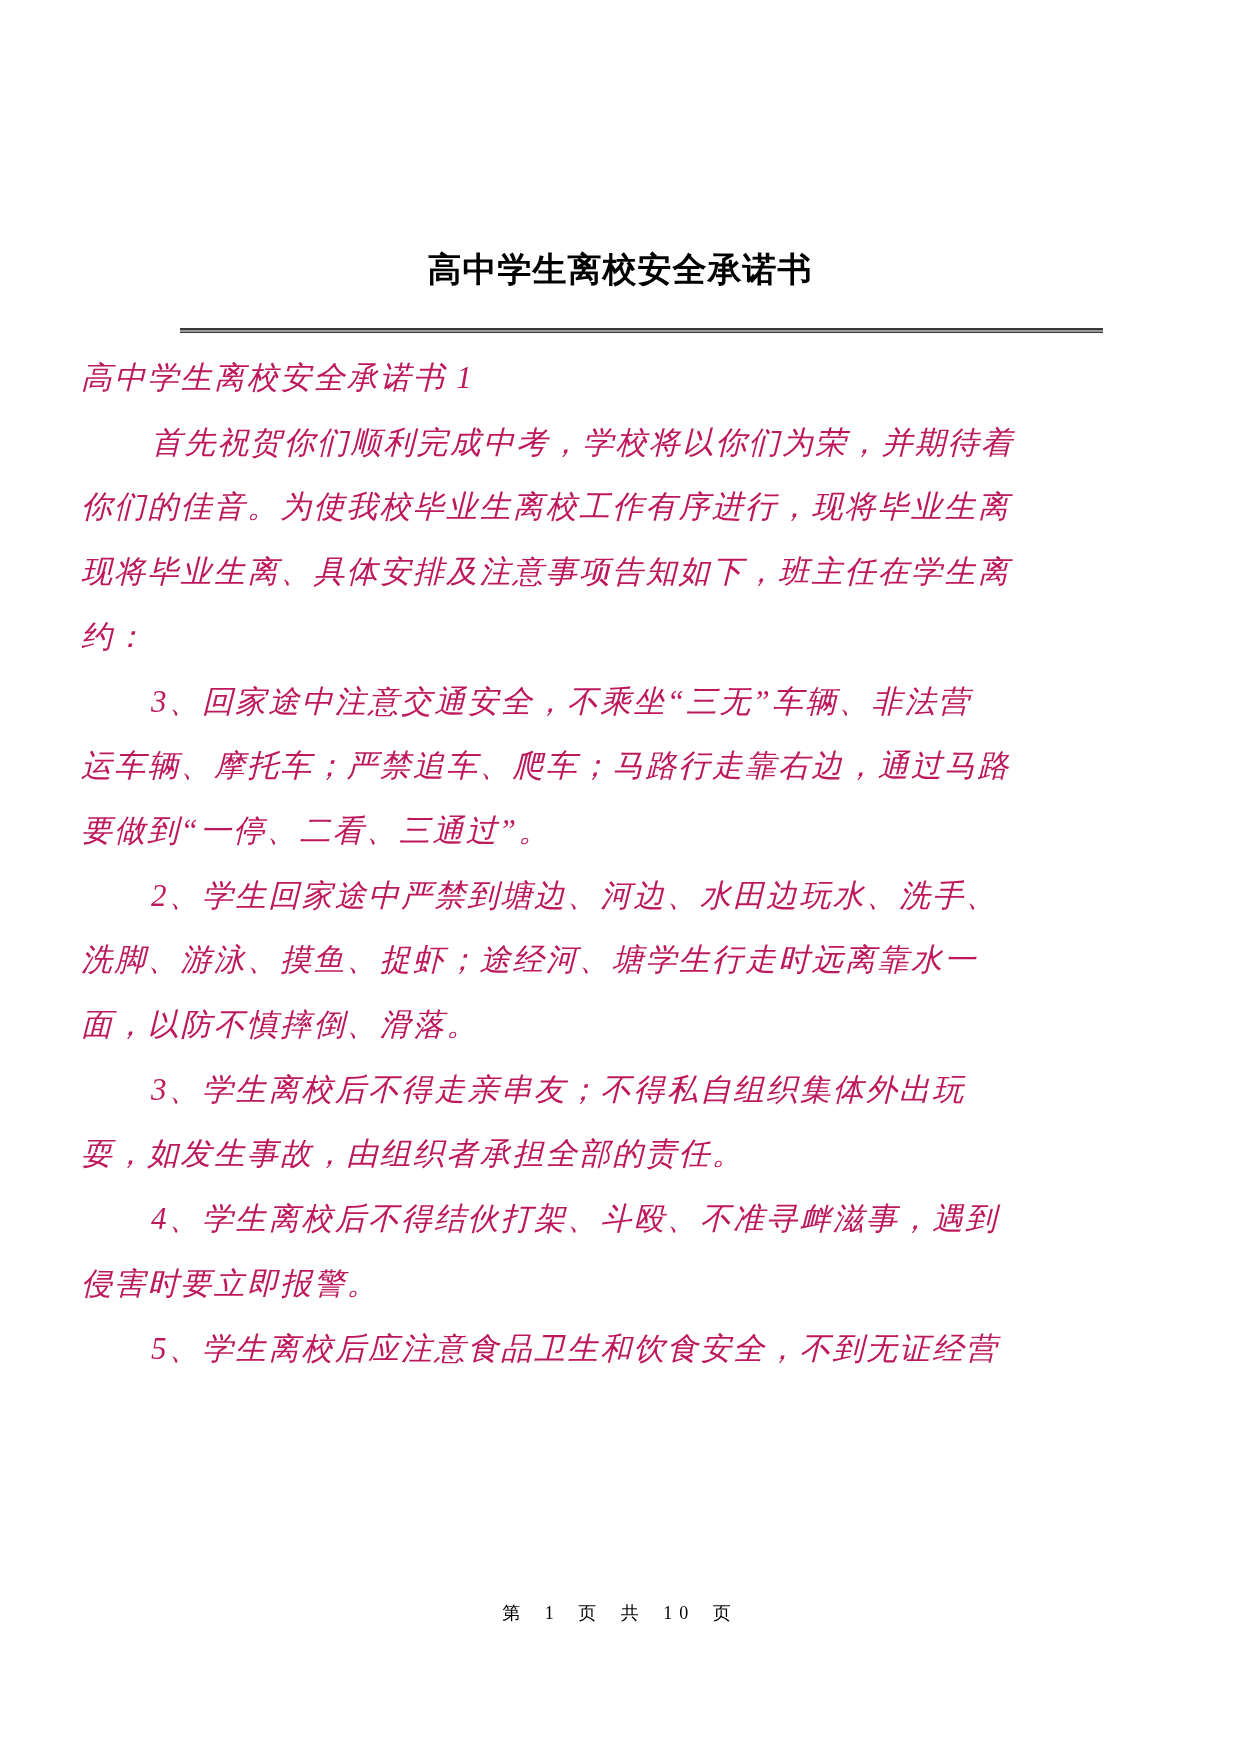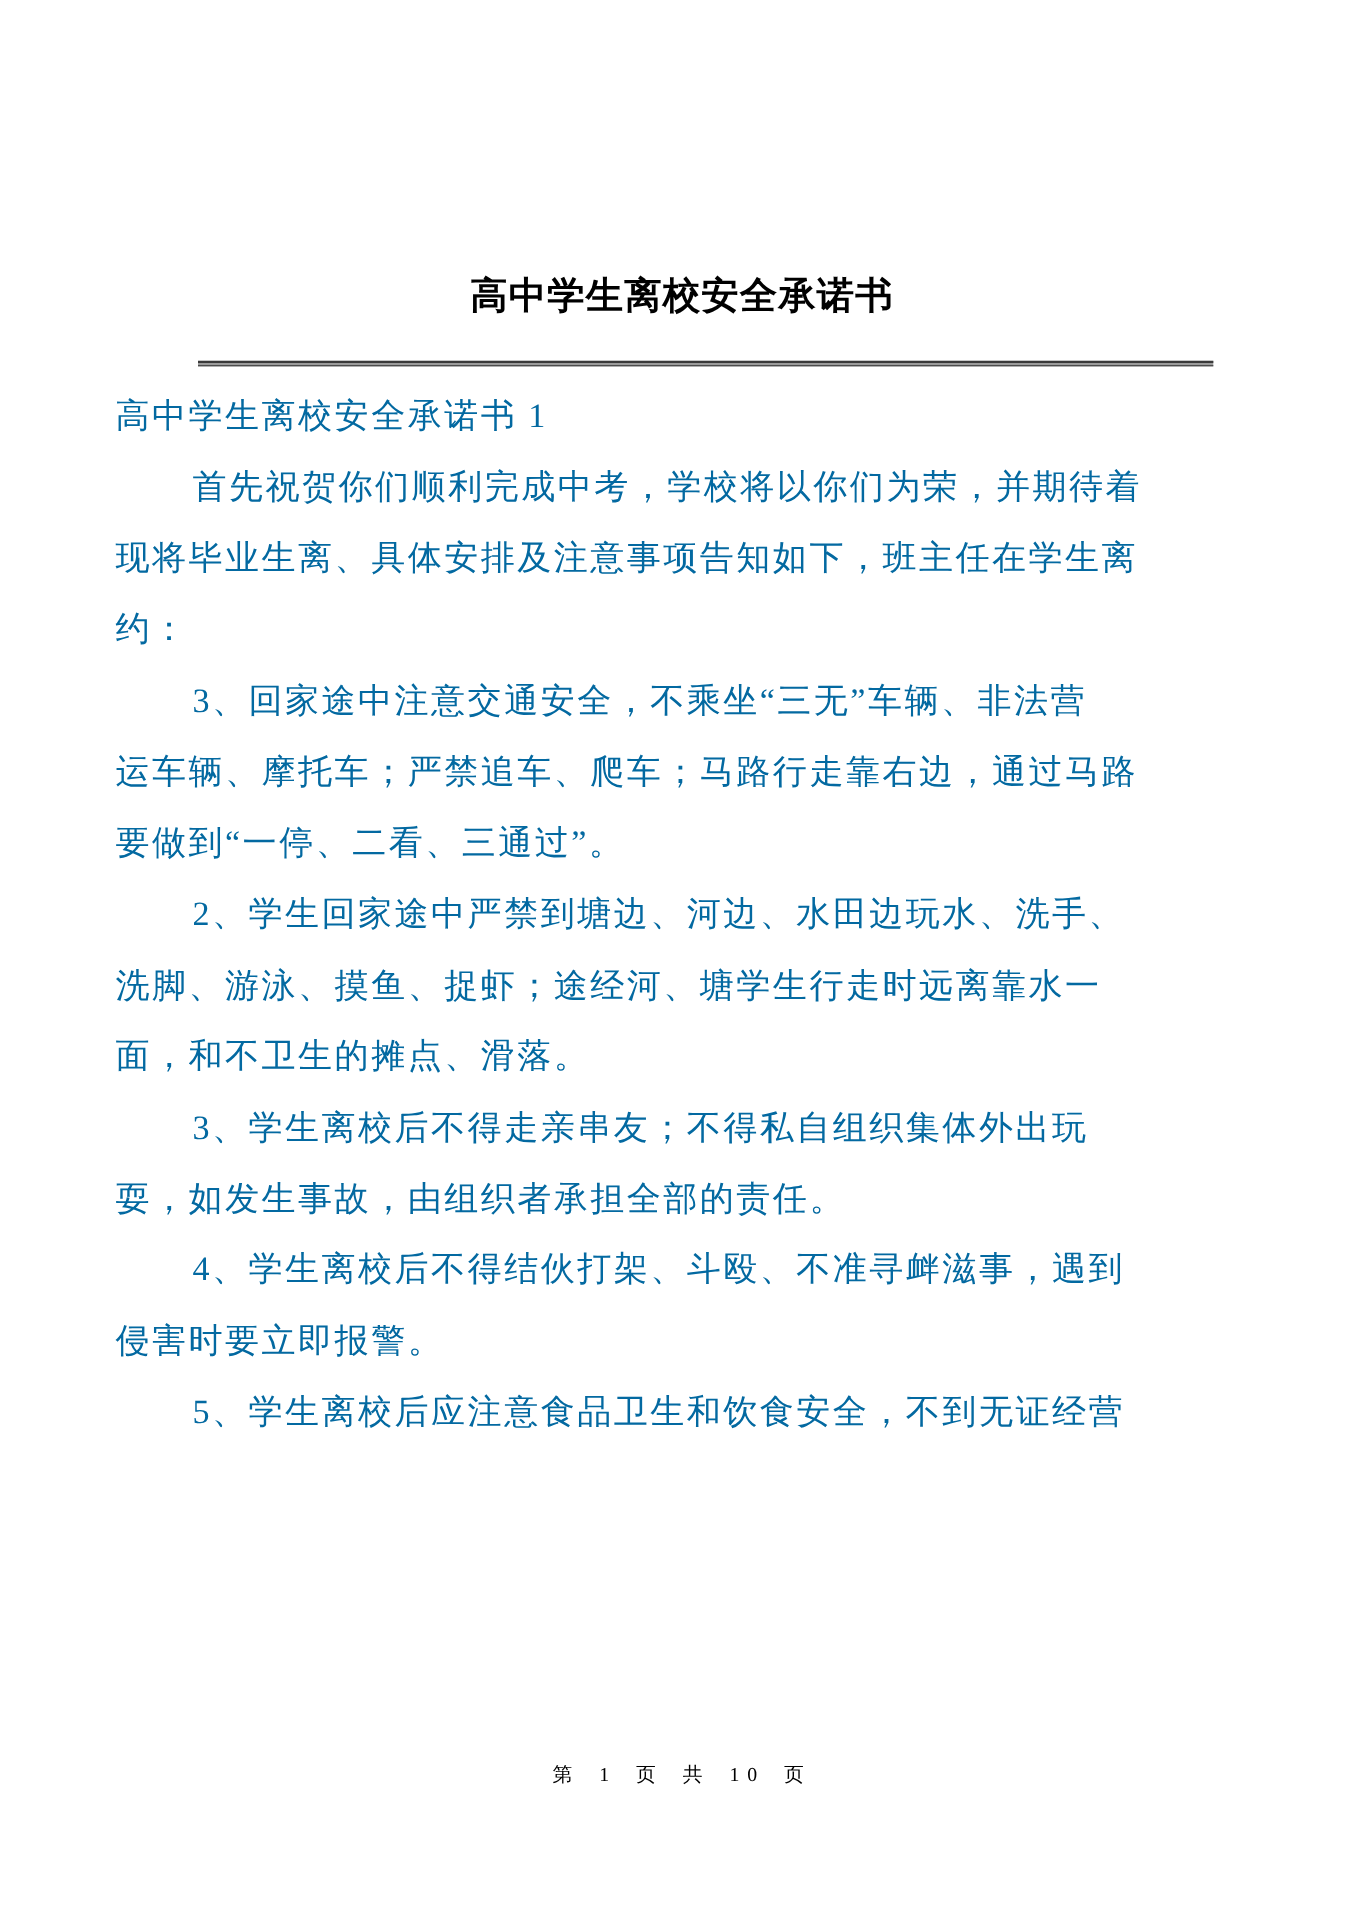--- a/index.html
+++ b/index.html
@@ -31,26 +31,27 @@
   .title-divider {
     margin: 38px 0 0 180px;
     width: 923px;
     height: 2px;
     background: #9b9b9b;
     border-top: 2px solid #3a3a3a;
     border-bottom: 1px solid #3a3a3a;
   }
   .doc-body {
     margin-top: 13px;
-    margin-left: 105px;
+    margin-left: 81px;
     width: 930px;
     font-size: 31px;
     line-height: 64.7px;
-    color: #0369a1;
+    color: #be185d;
     letter-spacing: 2.2px;
+    font-style: italic;
   }
   .doc-body .line {
     white-space: nowrap;
   }
   .doc-body .line.indent {
     padding-left: 70px;
   }
   .page-footer {
     position: absolute;
     top: 1598px;
@@ -69,28 +70,29 @@
 
 <div class="page">
 
   <h1 class="doc-title">高中学生离校安全承诺书</h1>
 
   <div class="title-divider"></div>
 
   <div class="doc-body">
       <div class="line">高中学生离校安全承诺书 1</div>
       <div class="line indent">首先祝贺你们顺利完成中考，学校将以你们为荣，并期待着</div>
+      <div class="line">你们的佳音。为使我校毕业生离校工作有序进行，现将毕业生离</div>
       <div class="line">现将毕业生离、具体安排及注意事项告知如下，班主任在学生离</div>
       <div class="line">约：</div>
       <div class="line indent">3、回家途中注意交通安全，不乘坐“三无”车辆、非法营</div>
       <div class="line">运车辆、摩托车；严禁追车、爬车；马路行走靠右边，通过马路</div>
       <div class="line">要做到“一停、二看、三通过”。</div>
       <div class="line indent">2、学生回家途中严禁到塘边、河边、水田边玩水、洗手、</div>
       <div class="line">洗脚、游泳、摸鱼、捉虾；途经河、塘学生行走时远离靠水一</div>
-      <div class="line">面，和不卫生的摊点、滑落。</div>
+      <div class="line">面，以防不慎摔倒、滑落。</div>
       <div class="line indent">3、学生离校后不得走亲串友；不得私自组织集体外出玩</div>
       <div class="line">耍，如发生事故，由组织者承担全部的责任。</div>
       <div class="line indent">4、学生离校后不得结伙打架、斗殴、不准寻衅滋事，遇到</div>
       <div class="line">侵害时要立即报警。</div>
       <div class="line indent">5、学生离校后应注意食品卫生和饮食安全，不到无证经营</div>
     </div>
 
   <div class="page-footer">第 1 页 共 10 页</div>
 
 </div>

